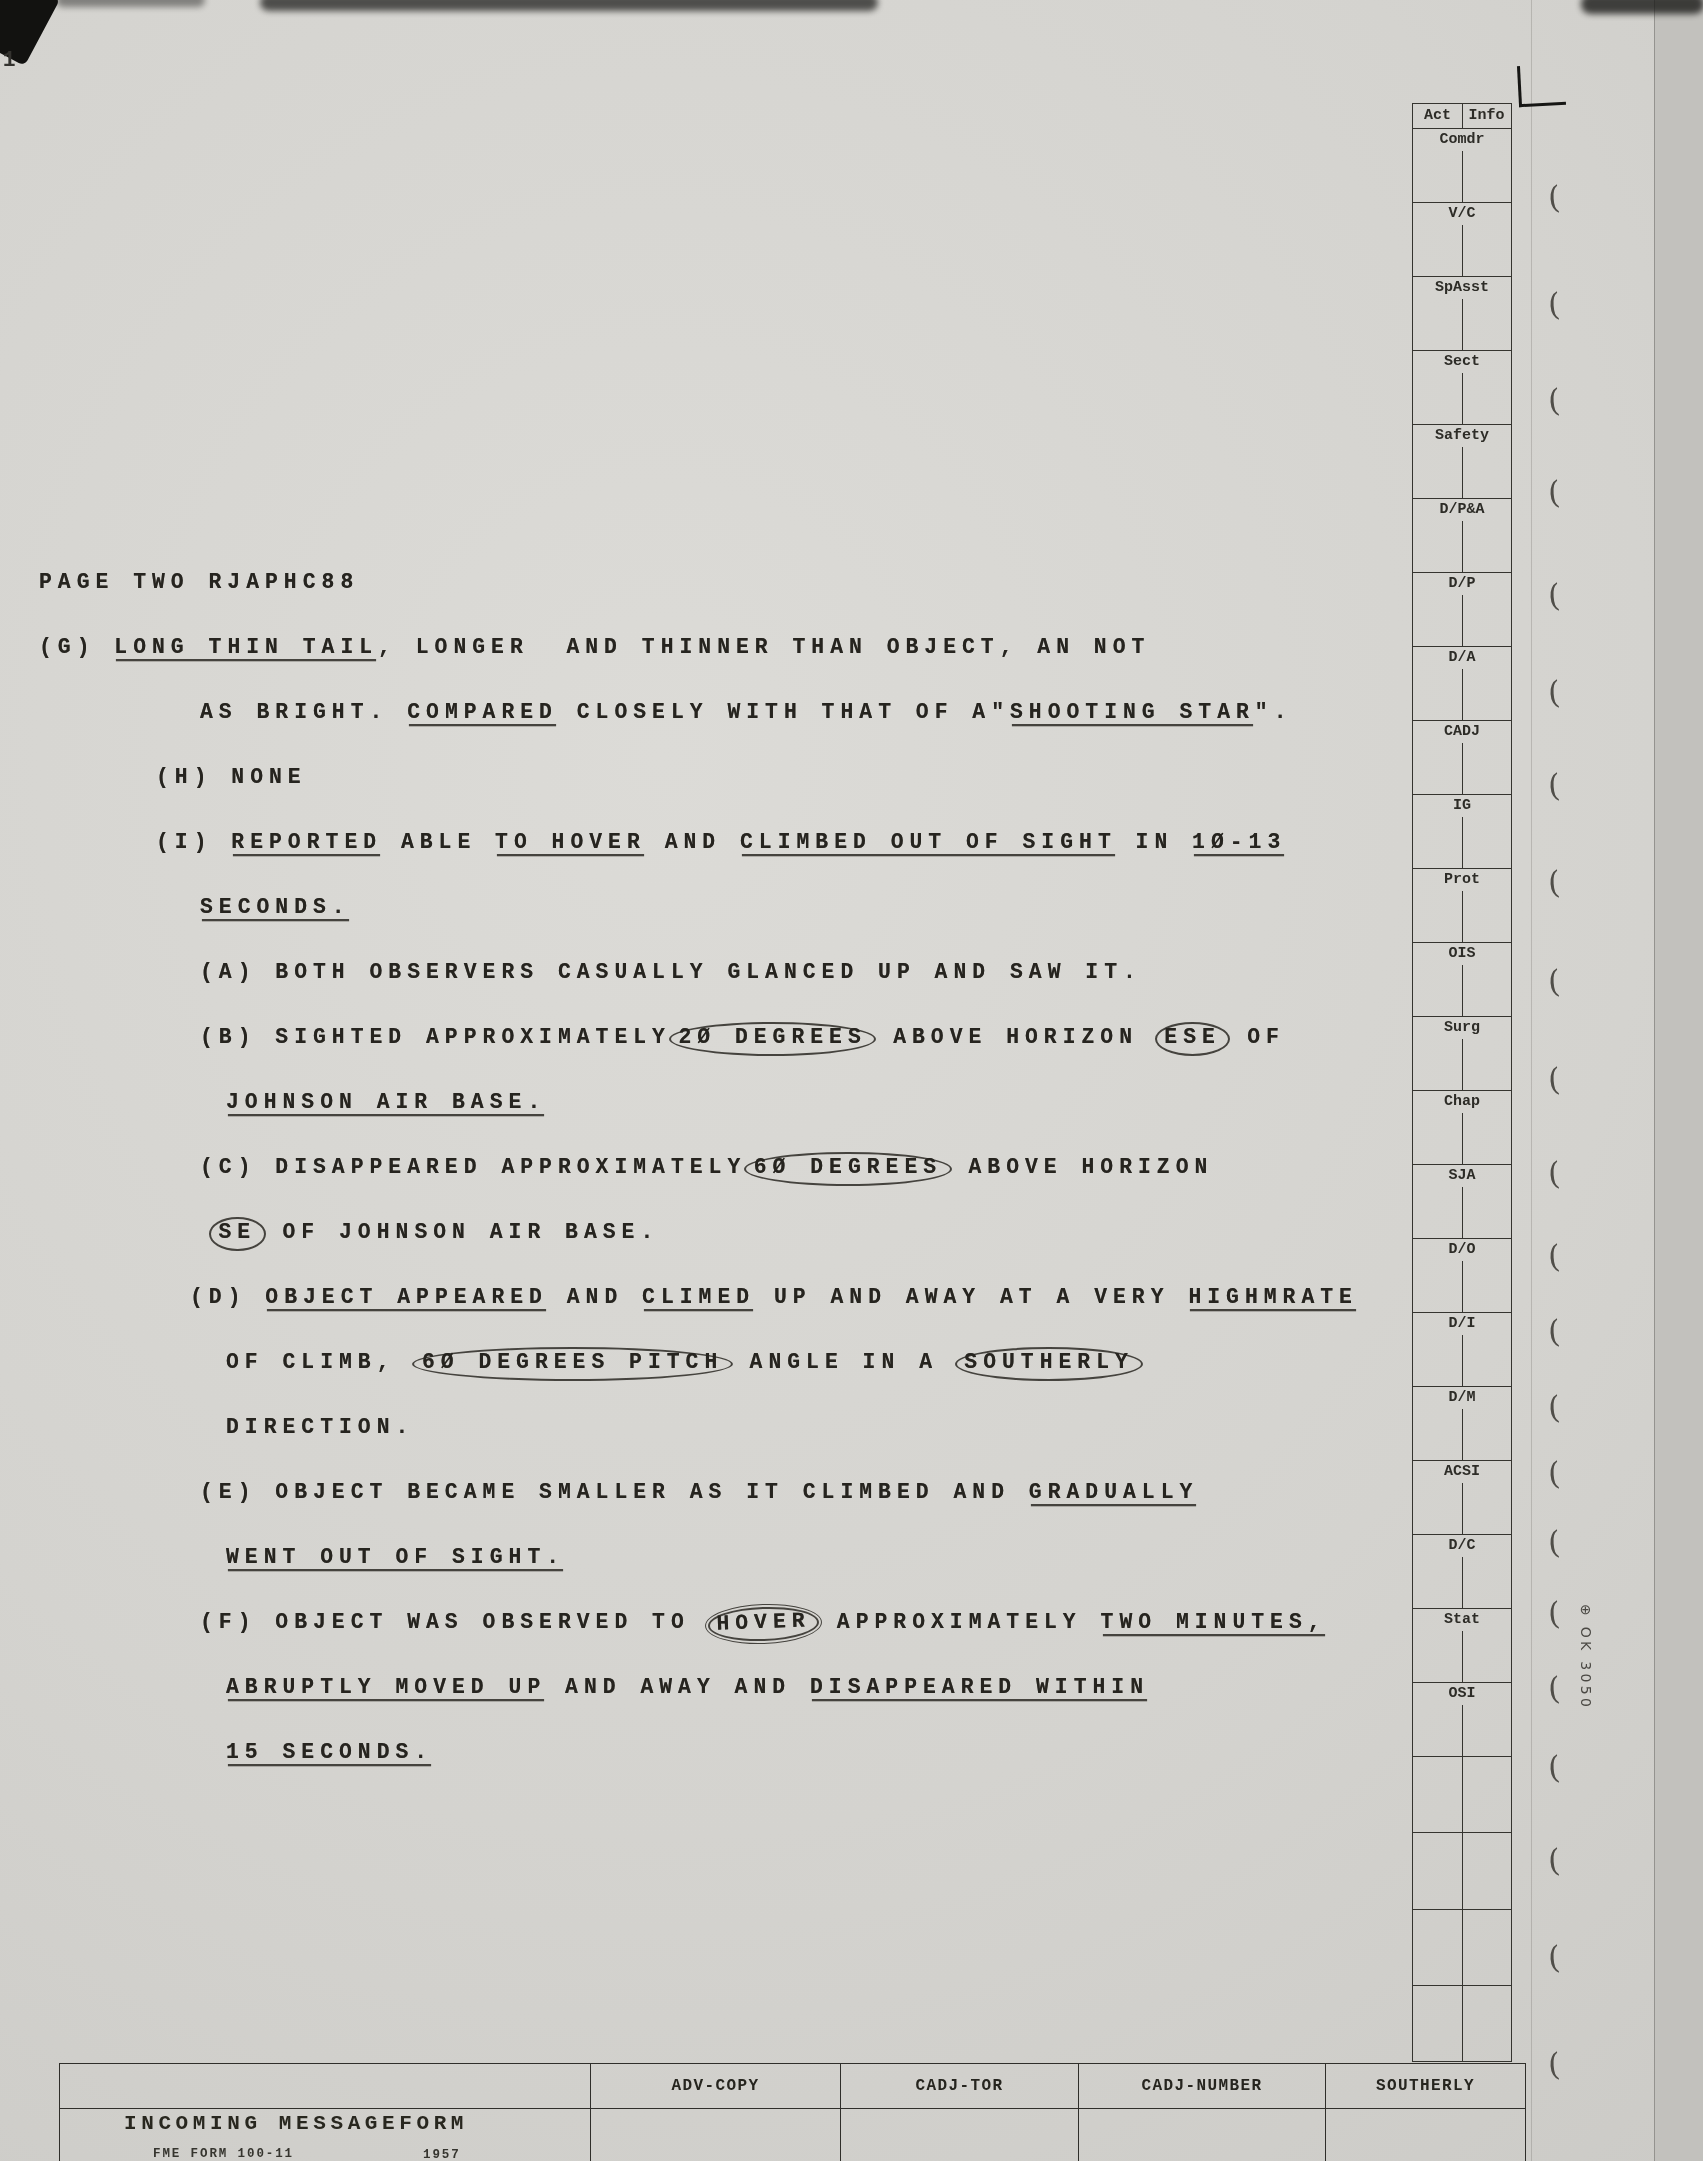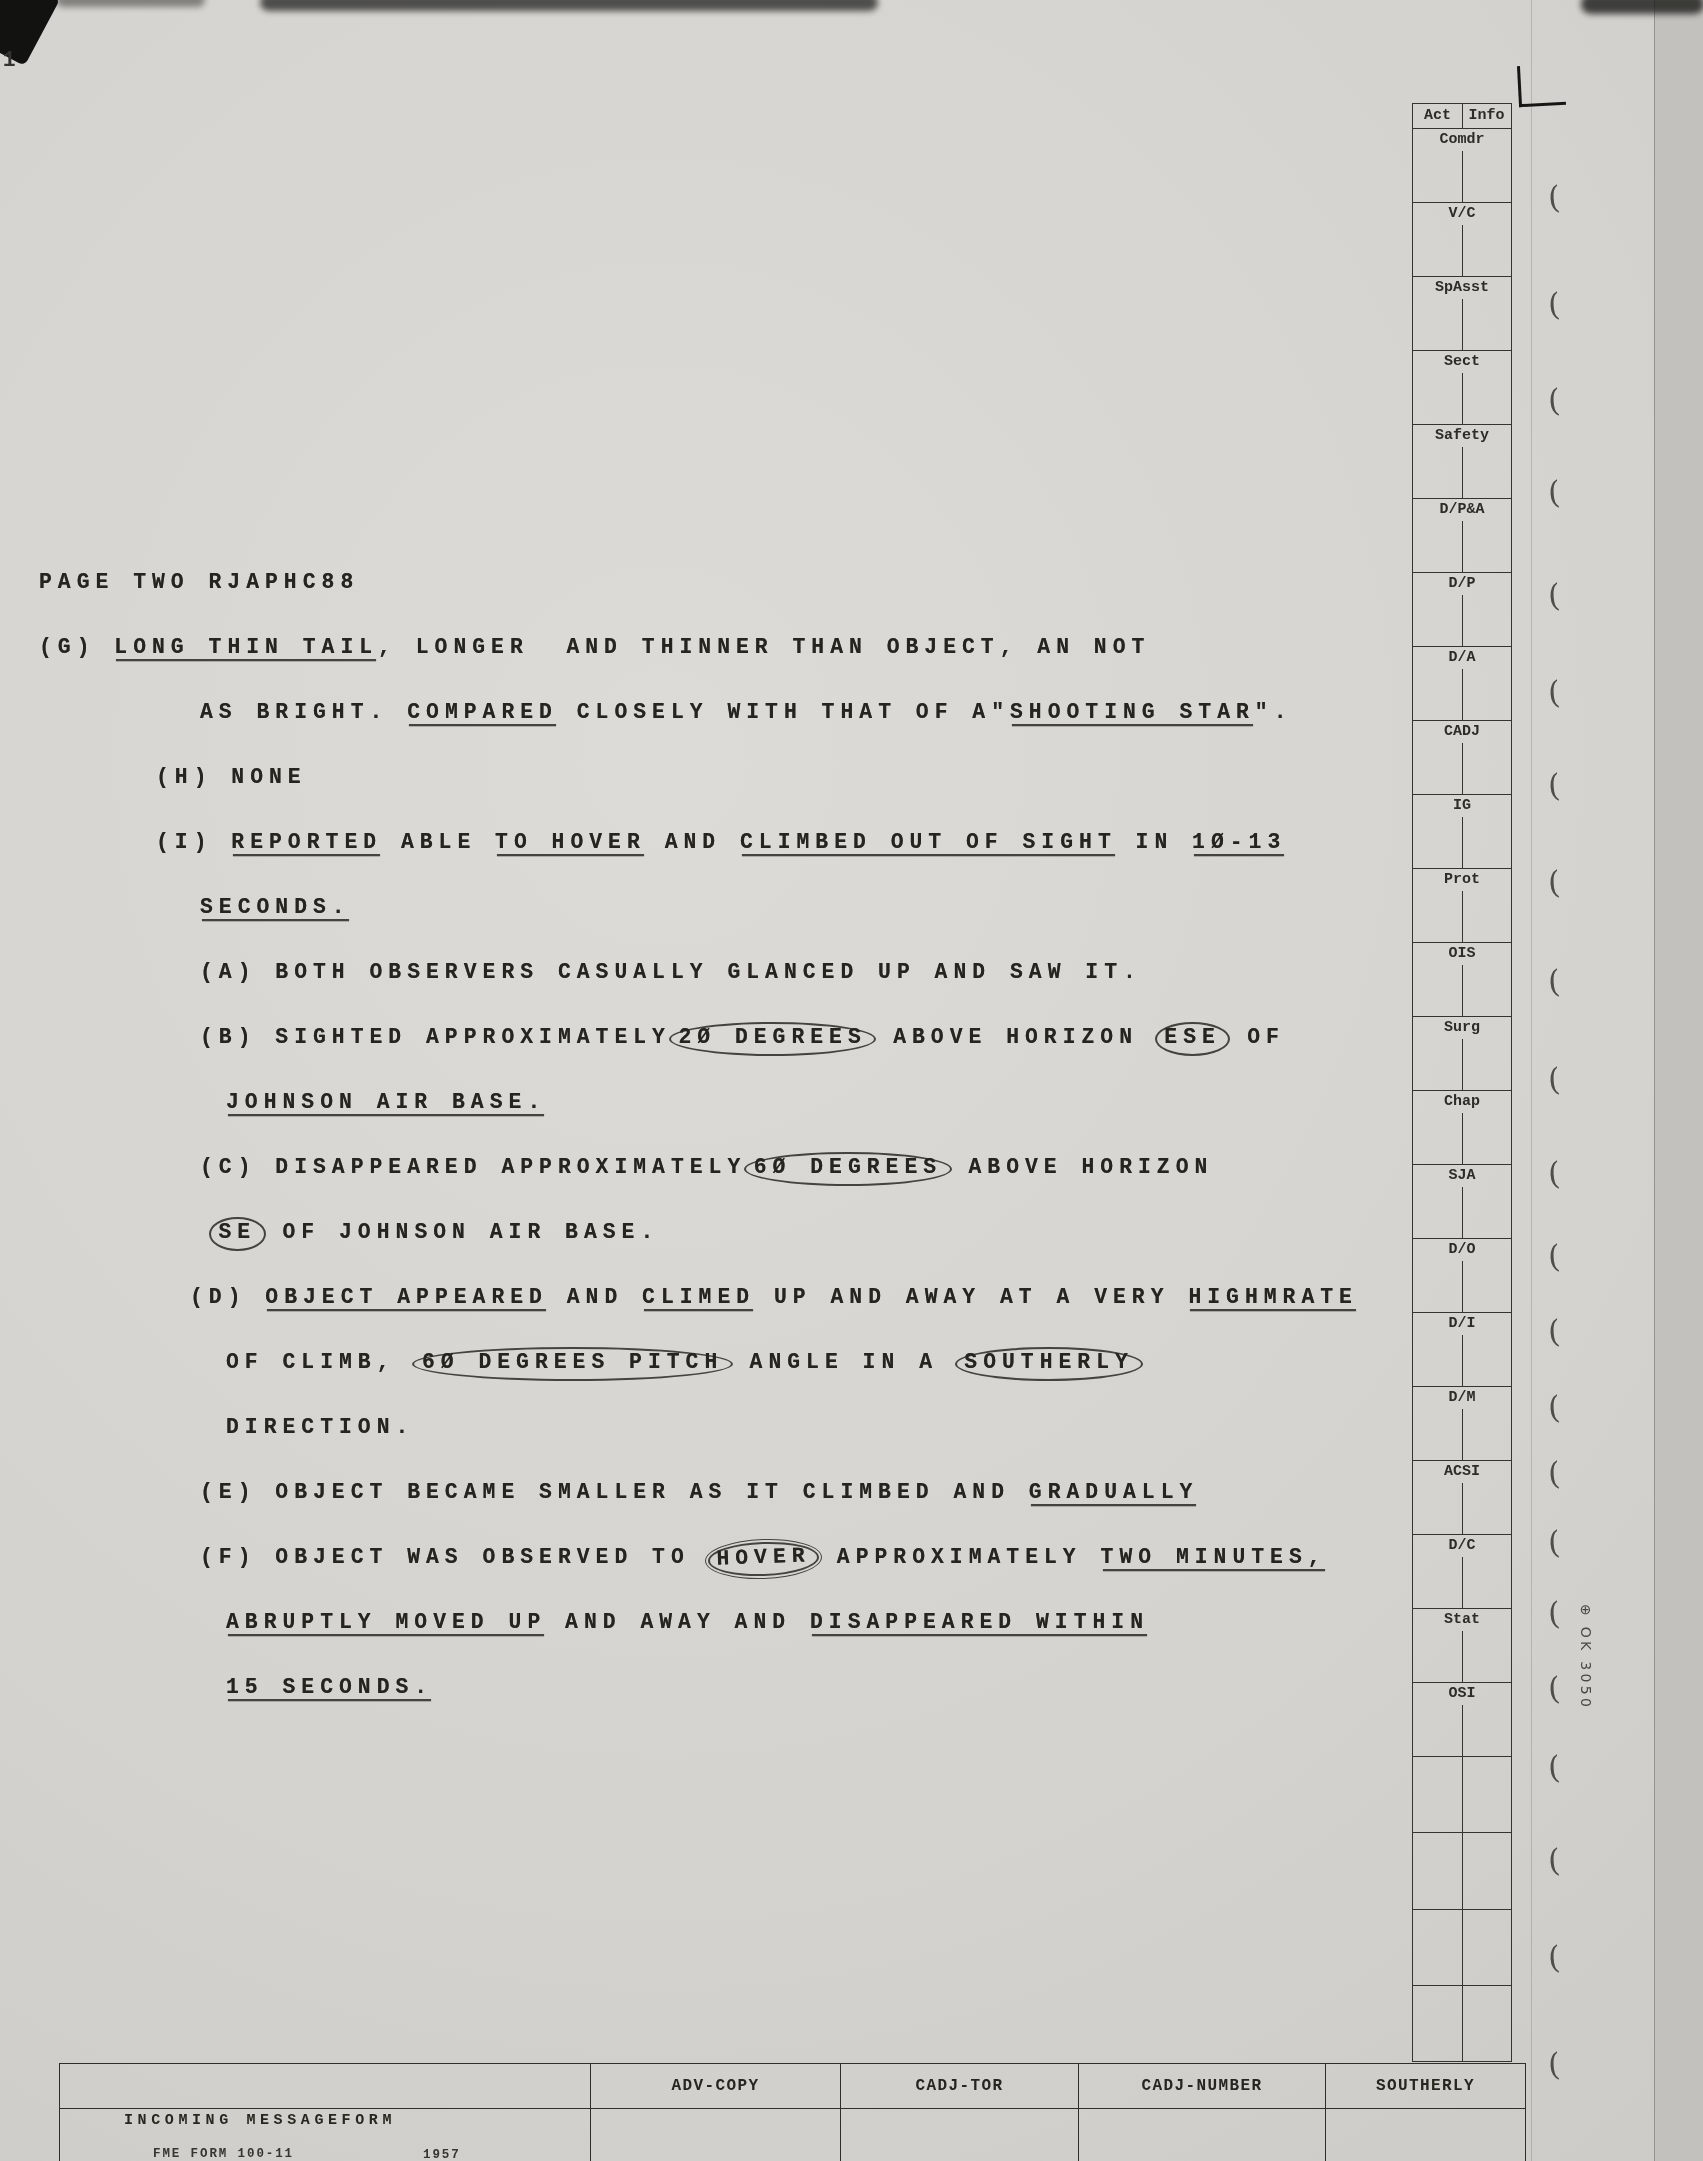--- a/index.html
+++ b/index.html
@@ -68,21 +68,21 @@
   .fcell{
     box-sizing:border-box;border-right:1.9px solid #2f2e2a;
     display:flex;align-items:center;justify-content:center;
     font-size:16px;font-weight:700;letter-spacing:1.4px;color:#26251f;
   }
   .fcell.c1{border-left:1.9px solid #2f2e2a;flex:0 0 532px;}
   .fcell.c2{flex:0 0 250px;}
   .fcell.c3{flex:0 0 238px;}
   .fcell.c4{flex:0 0 247px;}
   .fcell.c5{flex:1;}
-  .form-title{position:absolute;left:124px;top:2112px;font-size:15px;font-weight:700;letter-spacing:4.6px;color:#28271f;}
+  .form-title{position:absolute;left:124px;top:2112px;font-size:21px;font-weight:700;letter-spacing:4.6px;color:#28271f;}
   .form-no{position:absolute;left:153px;top:2147px;font-size:12.5px;font-weight:700;letter-spacing:1.9px;color:#36352f;}
   .form-year{position:absolute;left:423px;top:2148px;font-size:12.5px;font-weight:700;letter-spacing:1.9px;color:#36352f;}
 </style>
 </head>
 <body>
 
 <div class="paper"></div>
 <div class="crease"></div>
 
 <div class="smudge smudge1"></div>
@@ -102,20 +102,21 @@
     <div class="tline" style="margin-left: 161px;"><span class="u">SECONDS.</span></div>
     <div class="tline" style="margin-left: 161px;"><span>(A) BOTH OBSERVERS CASUALLY GLANCED UP AND SAW IT.</span></div>
     <div class="tline" style="margin-left: 161px;"><span>(B) SIGHTED APPROXIMATELY</span><span class="o">2Ø DEGREES</span><span> ABOVE HORIZON </span><span class="o">ESE</span><span> OF</span></div>
     <div class="tline" style="margin-left: 187px;"><span class="u">JOHNSON AIR BASE.</span></div>
     <div class="tline" style="margin-left: 161px;"><span>(C) DISAPPEARED APPROXIMATELY</span><span class="o">6Ø DEGREES</span><span> ABOVE HORIZON</span></div>
     <div class="tline" style="margin-left: 172px;"><span class="o">SE</span><span> OF JOHNSON AIR BASE.</span></div>
     <div class="tline" style="margin-left: 151px;"><span>(D) </span><span class="u">OBJECT APPEARED</span><span> AND </span><span class="u">CLIMED</span><span> UP AND AWAY AT A VERY </span><span class="u">HIGHMRATE</span></div>
     <div class="tline" style="margin-left: 187px;"><span>OF CLIMB, </span><span class="o">6Ø DEGREES PITCH</span><span> ANGLE IN A </span><span class="o">SOUTHERLY</span></div>
     <div class="tline" style="margin-left: 187px;"><span>DIRECTION.</span></div>
     <div class="tline" style="margin-left: 161px;"><span>(E) OBJECT BECAME SMALLER AS IT CLIMBED AND </span><span class="u">GRADUALLY</span></div>
+    <div class="tline" style="margin-left: 187px;"><span class="u">WENT OUT OF SIGHT.</span></div>
     <div class="tline" style="margin-left: 161px;"><span>(F) OBJECT WAS OBSERVED TO </span><span class="o2">HOVER</span><span> APPROXIMATELY </span><span class="u">TWO MINUTES,</span></div>
     <div class="tline" style="margin-left: 187px;"><span class="u">ABRUPTLY MOVED UP</span><span> AND AWAY AND </span><span class="u">DISAPPEARED WITHIN</span></div>
     <div class="tline" style="margin-left: 187px;"><span class="u">15 SECONDS.</span></div>
   </div>
 
 <div class="routing">
   <div class="rheader">
     <span>Act</span>
     <span>Info</span>
   </div>

